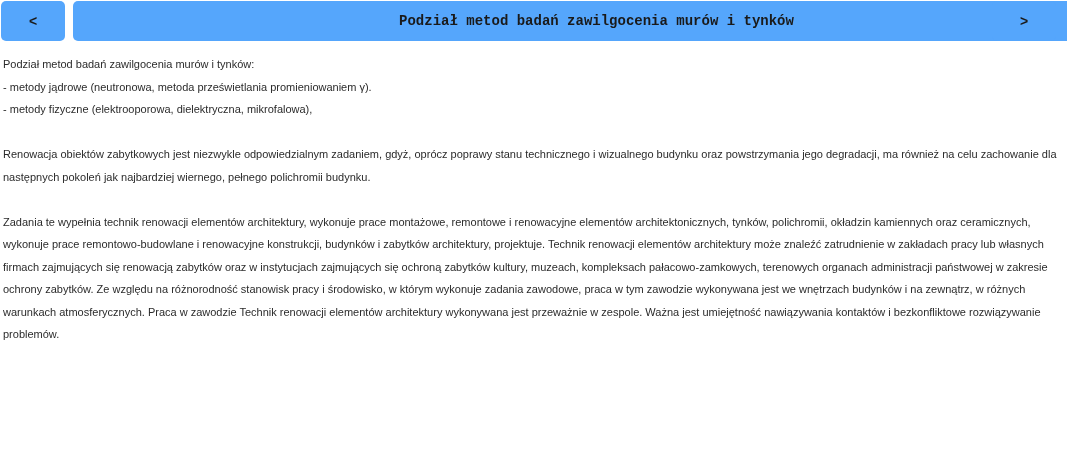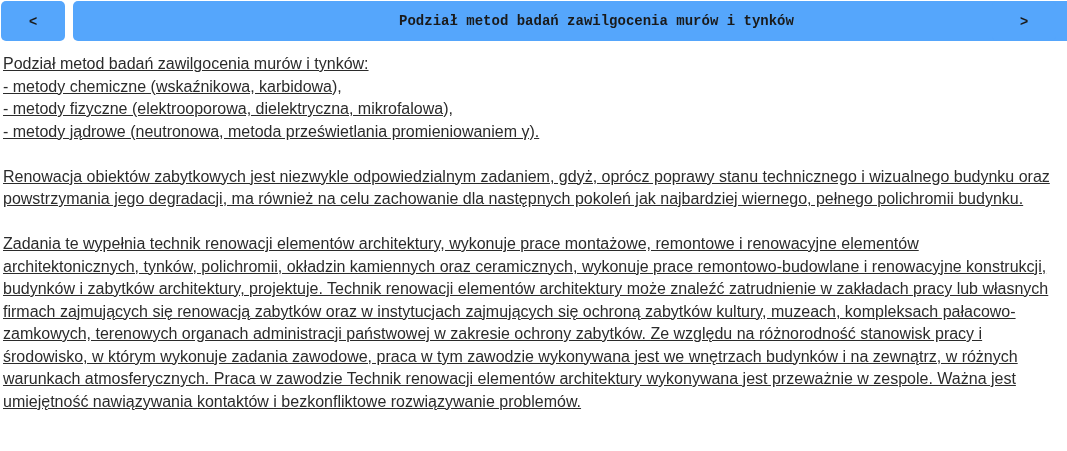--- a/index.html
+++ b/index.html
@@ -16,21 +16,21 @@
     background: #55a6fc; border-radius: 5px;
     display: flex; align-items: center; justify-content: center;
     font-size: 14px; font-weight: bold; color: #1a1a1a;
     cursor: pointer; box-sizing: border-box;
   }
   .btn.prev { left: 1px; width: 64px; }
   .btn.title { left: 73px; width: 1047px; font-family: Liberation Mono, monospace; }
   .btn.next { left: 992px; width: 64px; }
   .content {
     position: absolute; top: 53px; left: 3px; width: 1055px;
-    font-size: 16px; line-height: 22.5px; text-decoration: underline;
+    font-size: 11px; line-height: 22.5px;
   }
   .content p { margin: 0 0 22.5px 0; }
   .content p.intro { margin-bottom: 22.5px; }
   .line { display: block; }
 </style>
 </head>
 <body>
 
 <div class="nav">
   <div class="btn prev">
@@ -40,19 +40,18 @@
     <span>Podział metod badań zawilgocenia murów i tynków</span>
   </div>
   <div class="btn next">
     <span>&gt;</span>
   </div>
 </div>
 
 <div class="content">
   <p class="intro">
     <span class="line">Podział metod badań zawilgocenia murów i tynków:</span>
-    <span class="line">- metody chemiczne (wskaźnikowa, karbidowa),</span>
+    <span class="line">- metody jądrowe (neutronowa, metoda prześwietlania promieniowaniem γ).</span>
     <span class="line">- metody fizyczne (elektrooporowa, dielektryczna, mikrofalowa),</span>
-    <span class="line">- metody jądrowe (neutronowa, metoda prześwietlania promieniowaniem γ).</span>
   </p>
   <p>Renowacja obiektów zabytkowych jest niezwykle odpowiedzialnym zadaniem, gdyż, oprócz poprawy stanu technicznego i wizualnego budynku oraz powstrzymania jego degradacji, ma również na celu zachowanie dla następnych pokoleń jak najbardziej wiernego, pełnego polichromii budynku.</p>
   <p>Zadania te wypełnia technik renowacji elementów architektury, wykonuje prace montażowe, remontowe i renowacyjne elementów architektonicznych, tynków, polichromii, okładzin kamiennych oraz ceramicznych, wykonuje prace remontowo-budowlane i renowacyjne konstrukcji, budynków i zabytków architektury, projektuje. Technik renowacji elementów architektury może znaleźć zatrudnienie w zakładach pracy lub własnych firmach zajmujących się renowacją zabytków oraz w instytucjach zajmujących się ochroną zabytków kultury, muzeach, kompleksach pałacowo-zamkowych, terenowych organach administracji państwowej w zakresie ochrony zabytków. Ze względu na różnorodność stanowisk pracy i środowisko, w którym wykonuje zadania zawodowe, praca w tym zawodzie wykonywana jest we wnętrzach budynków i na zewnątrz, w różnych warunkach atmosferycznych. Praca w zawodzie Technik renowacji elementów architektury wykonywana jest przeważnie w zespole. Ważna jest umiejętność nawiązywania kontaktów i bezkonfliktowe rozwiązywanie problemów.</p>
 </div>
 
 </body></html>

